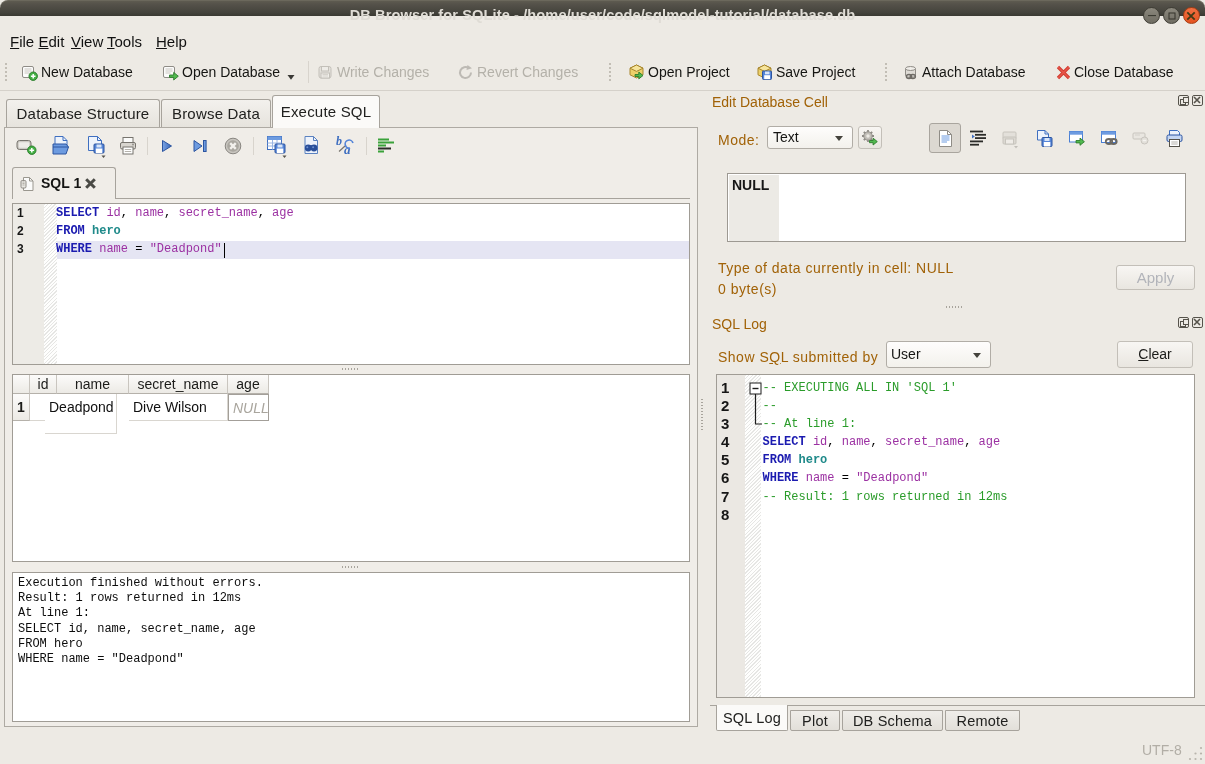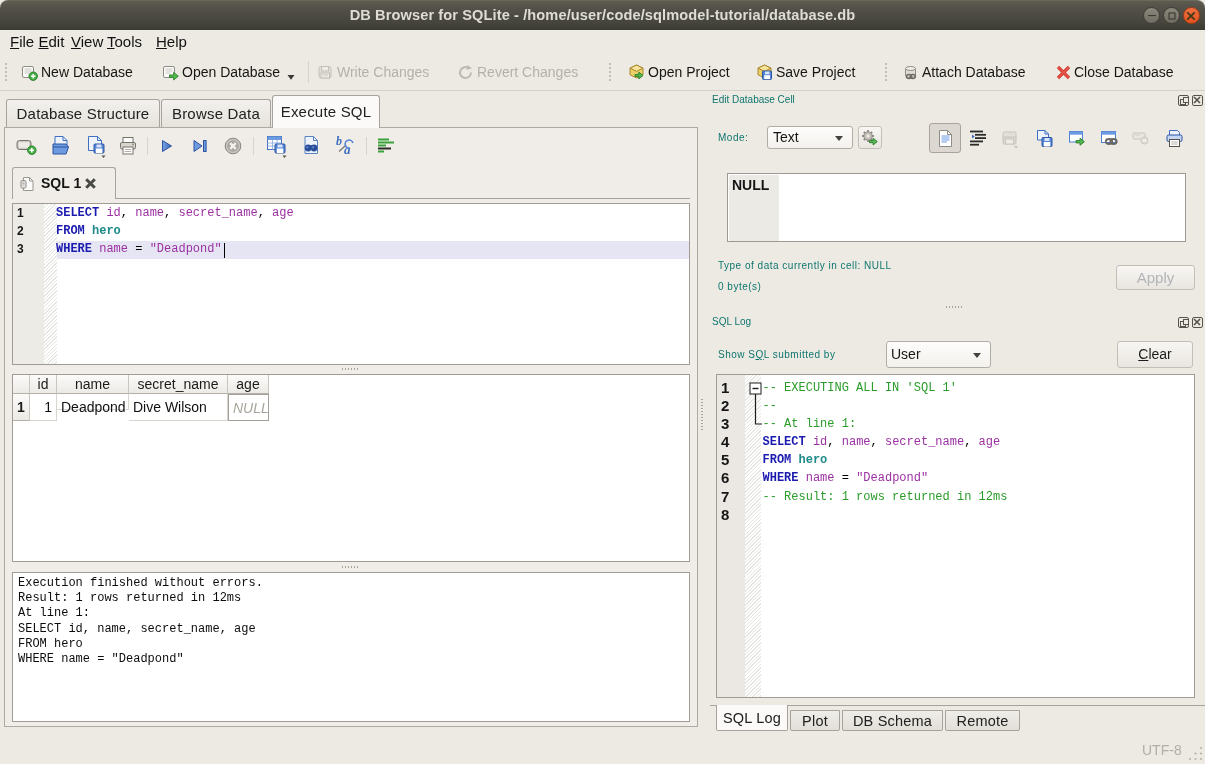--- a/index.html
+++ b/index.html
@@ -1,16 +1,16 @@
 <!DOCTYPE html>
 <html><head><meta charset="utf-8"><style>
 html,body{margin:0;padding:0}
 body{width:1205px;height:764px;background:#edeae4;font-family:"Liberation Sans",sans-serif;position:relative;overflow:hidden}
 
-#titlebar{position:absolute;left:0;top:0;width:1205px;height:30px;background:linear-gradient(#5e5b50,#55524a 20%,#45443d 75%,#3a3932);border-radius:8px 8px 0 0;border-top:1px solid #6b685c;box-sizing:border-box}
+#titlebar{position:absolute;left:0;top:0;width:1205px;height:16px;background:linear-gradient(#5e5b50,#55524a 20%,#45443d 75%,#3a3932);border-radius:8px 8px 0 0;border-top:1px solid #6b685c;box-sizing:border-box}
 #title{position:absolute;left:0;top:0;width:100%;text-align:center;line-height:29px;font-size:14.6px;font-weight:bold;color:#dfdcd5;letter-spacing:0.1px}
 .wbtn{position:absolute;top:6px;width:17px;height:17px;border-radius:50%;box-sizing:border-box}
 .wmin,.wmax{background:linear-gradient(#8b887d,#6f6c62);border:1px solid #403e36}
 .wclose{background:linear-gradient(#f07043,#e5531f);border:1px solid #a63d12}
 .wg{position:absolute;left:50%;top:50%;transform:translate(-50%,-50%);color:#3a382f}
 
 #menubar{position:absolute;left:0;top:30px;width:1205px;height:24px;background:#edeae4}
 .mitem{position:absolute;top:0;height:24px;line-height:24px;font-size:15px;color:#111}
 
 #toolbar{position:absolute;left:0;top:54px;width:1205px;height:37px;background:#edeae4;border-bottom:1px solid #d5d1ca;box-sizing:border-box}
@@ -44,21 +44,21 @@
 
 #rtable{position:absolute;left:12px;top:374px;width:678px;height:188px;background:#fff;border:1px solid #a09c95;box-sizing:border-box}
 .hcell{position:absolute;background:linear-gradient(#fcfbfa,#eceae5);border-right:1px solid #c9c5bf;border-bottom:1px solid #b5b1aa;box-sizing:border-box;font-size:14px;color:#1c1c1a;text-align:center;line-height:19px}
 .dcell{position:absolute;font-size:14px;color:#101010;box-sizing:border-box;border-right:1px solid #d9d6d0;border-bottom:1px solid #d9d6d0;line-height:26px;background:#fff}
 
 #blog{position:absolute;left:12px;top:572px;width:678px;height:150px;background:#fff;border:1px solid #a09c95;box-sizing:border-box}
 #blog pre{margin:3px 1px 0 5px;font-family:"Liberation Mono",monospace;font-size:12px;line-height:15.2px;color:#0c0c0c}
 .dots-h{position:absolute;height:2px;background-image:radial-gradient(circle,#a8a49c 0.8px,transparent 1px);background-size:3px 2px;width:18px}
 .dots-v{position:absolute;width:2px;background-image:radial-gradient(circle,#a8a49c 0.8px,transparent 1px);background-size:2px 3px;height:34px}
 
-.ptitle{position:absolute;font-size:10px;color:#0f766e;letter-spacing:0.5px}
+.ptitle{position:absolute;font-size:14px;color:#a16207;letter-spacing:0.5px}
 .dockic{position:absolute;width:11px;height:11px;border:1.5px solid #56534b;border-radius:2px;box-sizing:border-box}
 .combo{position:absolute;background:linear-gradient(#fefdfc,#f3f1ec);border:1px solid #b1ada6;border-radius:3px;box-sizing:border-box;font-size:14px;color:#161614}
 .combo .ar{position:absolute;right:9px;top:50%;margin-top:-2px;width:0;height:0;border-left:4px solid transparent;border-right:4px solid transparent;border-top:5px solid #44423c}
 .pbtn{position:absolute;background:linear-gradient(#f8f6f3,#e9e6e0);border:1px solid #c3bfb8;border-radius:3px;box-sizing:border-box;text-align:center;font-size:14px}
 #cellarea{position:absolute;left:727px;top:173px;width:459px;height:69px;background:#fff;border:1px solid #9d9992;box-sizing:border-box}
 #logframe{position:absolute;left:716px;top:374px;width:479px;height:324px;background:#fff;border:1px solid #a09c95;box-sizing:border-box}
 .rtab{position:absolute;font-size:14.5px;letter-spacing:0.2px;color:#21211f;text-align:center;box-sizing:border-box;border:1px solid #a7a39c;background:linear-gradient(#efede9,#e2dfd9);border-radius:0 0 2px 2px}
 #rtabactive{background:#fbfaf8;border-top:none;z-index:3}
 #rtabline{position:absolute;left:710px;top:705px;width:495px;height:1px;background:#a7a39c}
 </style></head>
@@ -255,21 +255,21 @@
 <div class="dots-h" style="left:945px;top:306px"></div>
 
 <div id="rtable">
   <div class="hcell" style="left:0;top:0;width:17px;height:19px"></div>
   <div class="hcell" style="left:17px;top:0;width:27px;height:19px">id</div>
   <div class="hcell" style="left:44px;top:0;width:72px;height:19px">name</div>
   <div class="hcell" style="left:116px;top:0;width:99px;height:19px">secret_name</div>
   <div class="hcell" style="left:215px;top:0;width:41px;height:19px">age</div>
   <div class="hcell" style="left:0;top:19px;width:17px;height:27px;background:linear-gradient(#fcfbfa,#eceae5);font-weight:bold;line-height:26px">1</div>
   <div class="dcell" style="left:17px;top:19px;width:27px;height:27px;text-align:right;padding-right:4px">1</div>
-  <div class="dcell" style="left:44px;top:19px;width:72px;height:16px;padding-left:4px">Deadpond</div>
+  <div class="dcell" style="left:32px;top:19px;width:72px;height:40px;padding-left:4px">Deadpond</div>
   <div class="dcell" style="left:116px;top:19px;width:99px;height:27px;padding-left:4px">Dive Wilson</div>
   <div class="dcell" style="left:215px;top:19px;width:41px;height:27px;padding-left:4px;color:#a9a59d;font-style:italic;border:1px solid #a39f99">NULL</div>
 </div>
 
 <div id="blog">
     <pre>Execution finished without errors.
 Result: 1 rows returned in 12ms
 At line 1:
 SELECT id, name, secret_name, age
 FROM hero

